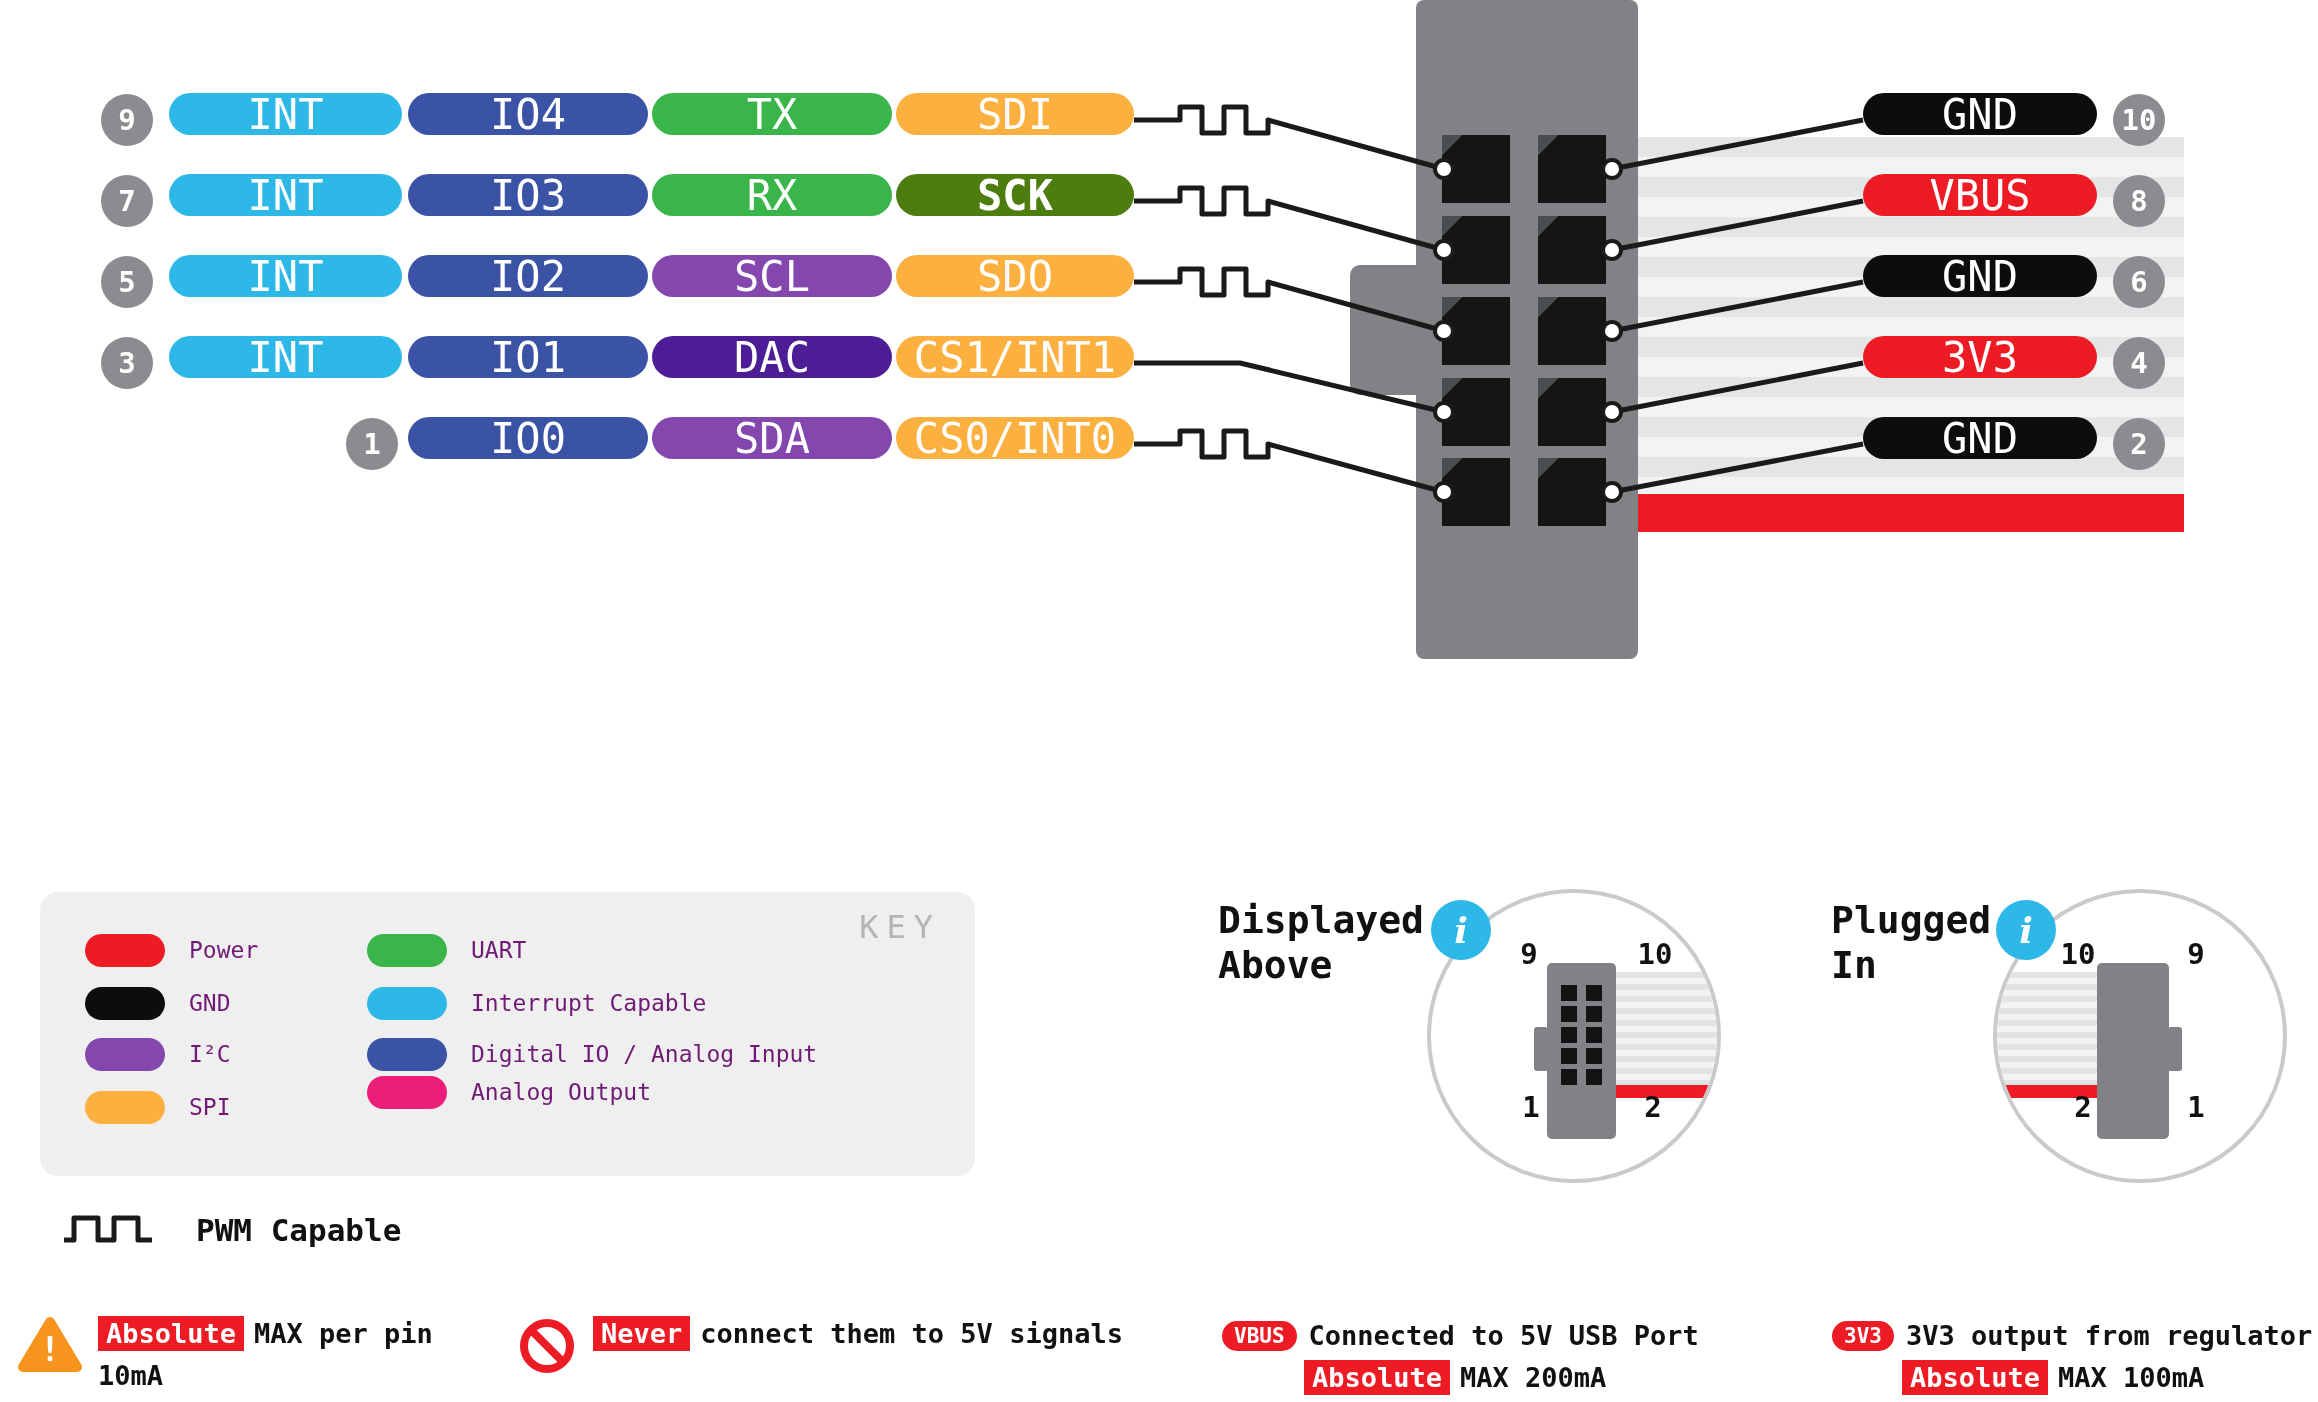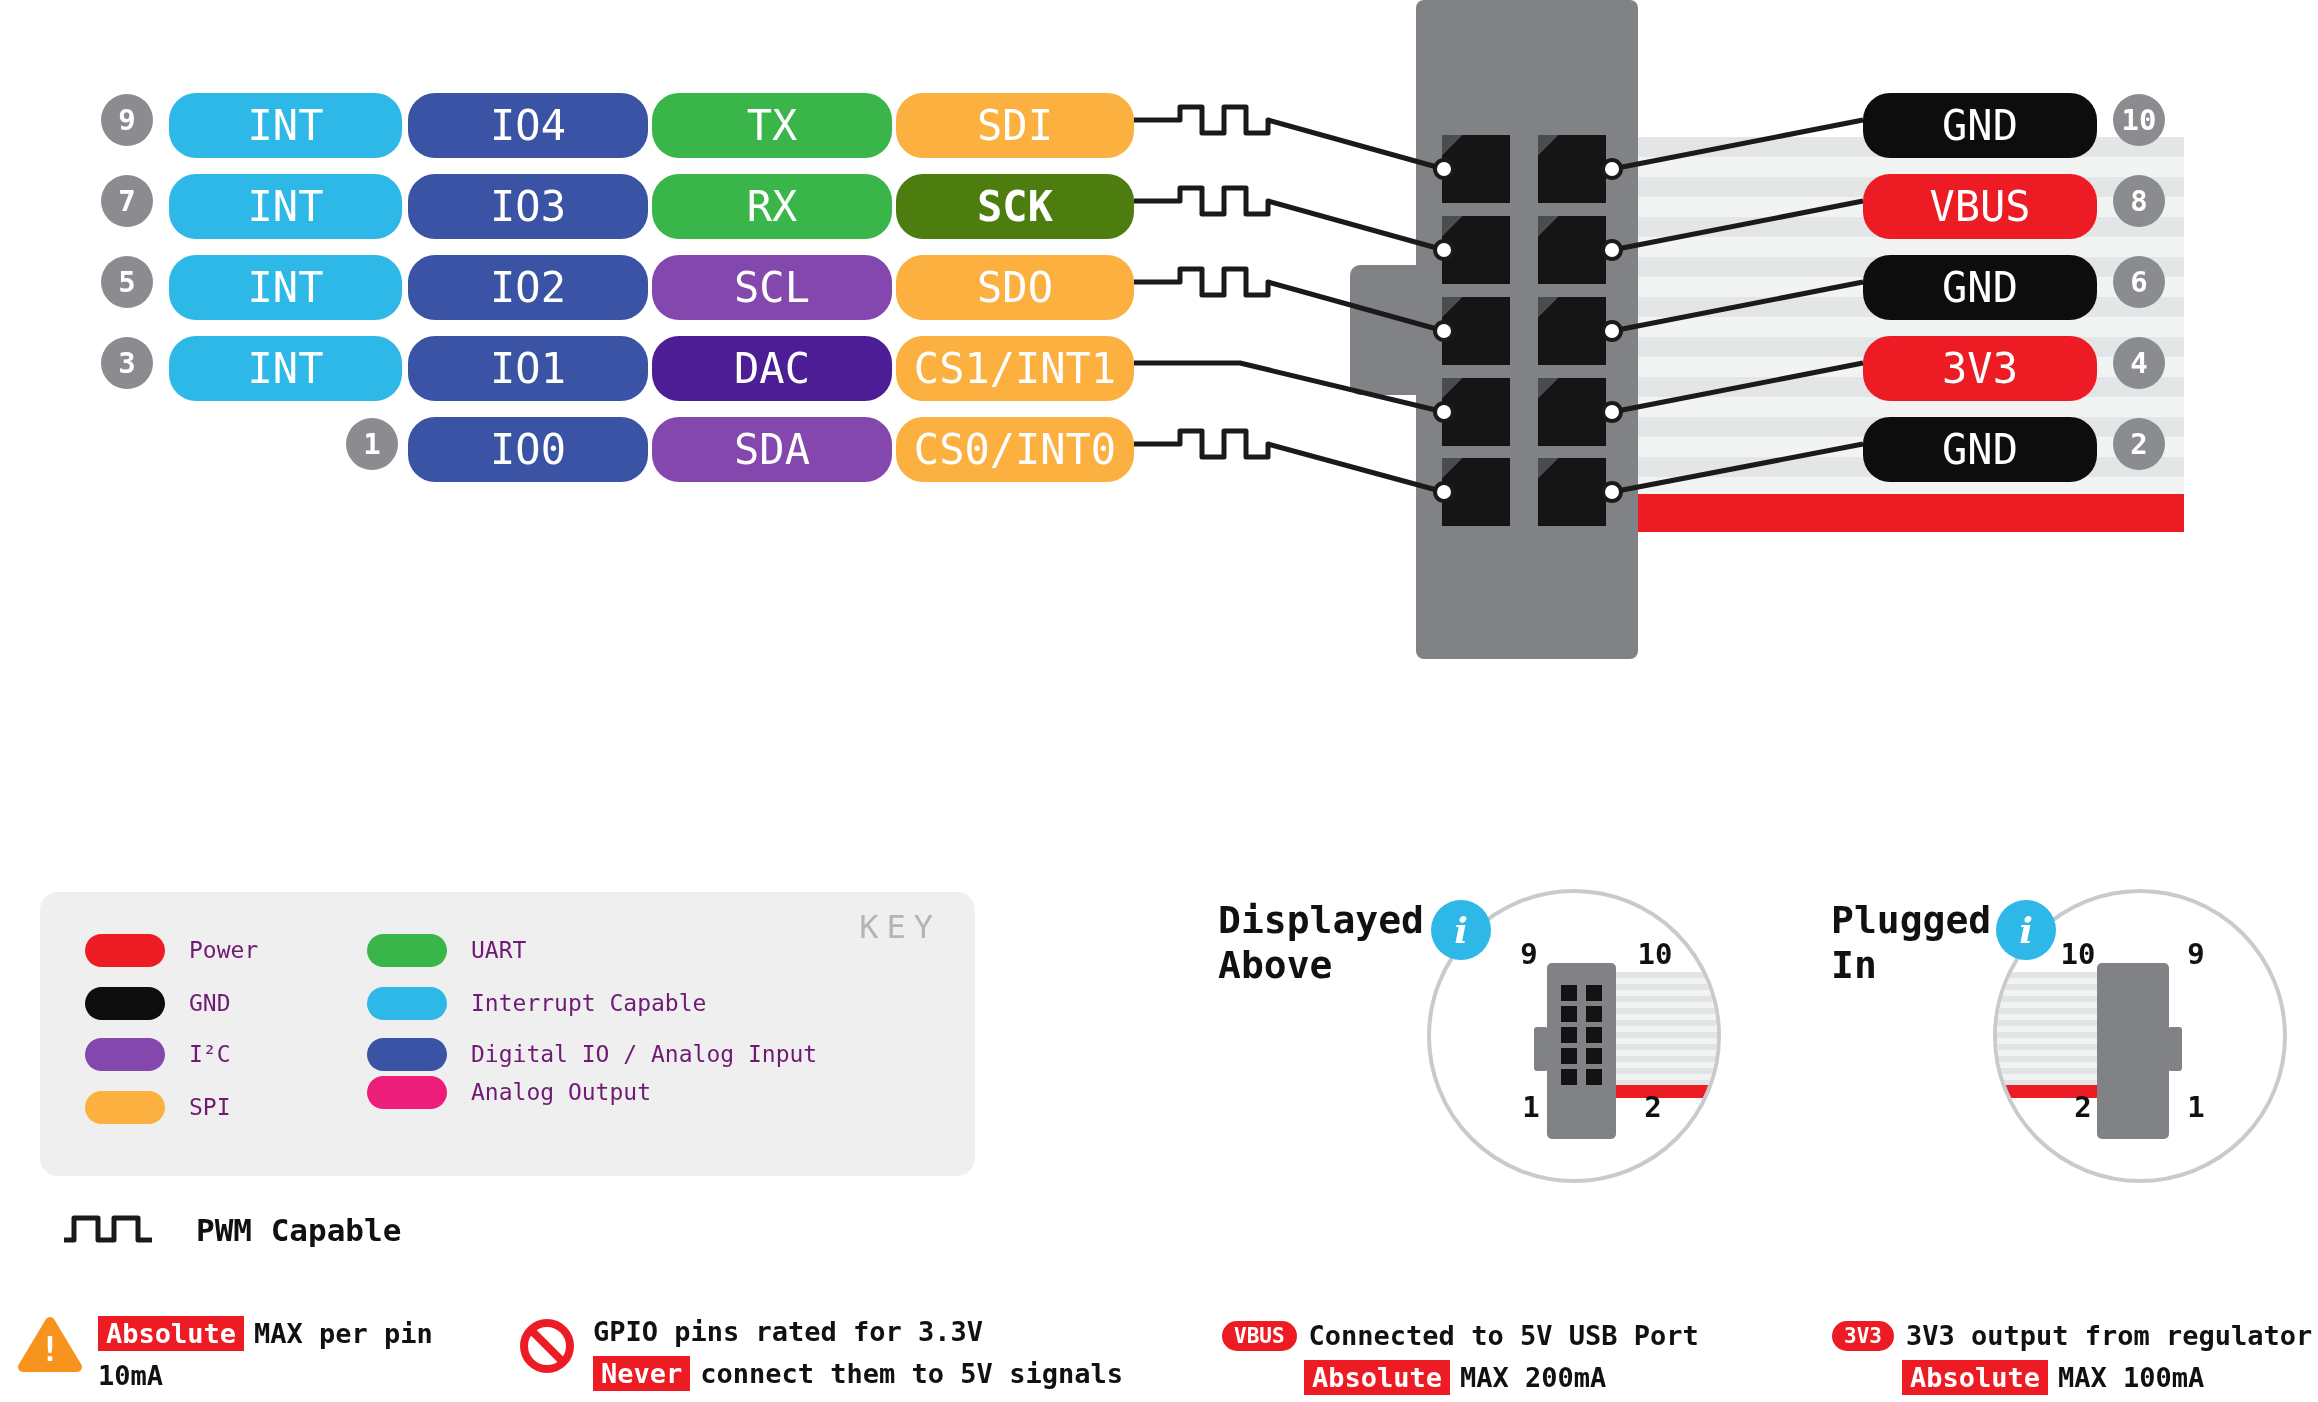--- a/index.html
+++ b/index.html
@@ -1,21 +1,21 @@
 <!DOCTYPE html>
 <html><head>
 <meta charset="utf-8">
 <style>
   *{box-sizing:border-box;margin:0;padding:0}
   html,body{background:#fff}
   body{font-family:"DejaVu Sans Mono","Liberation Mono",monospace;color:#111}
   #stage{position:relative;width:2318px;height:1402px;background:#fff;overflow:hidden}
 
   
-  .pill{position:absolute;height:65px;border-radius:27px;color:#fff;display:flex;align-items:center;justify-content:center;font-size:42px}
+  .pill{position:absolute;height:42px;border-radius:27px;color:#fff;display:flex;align-items:center;justify-content:center;font-size:42px}
   .r1{top:93px}.r2{top:174px}.r3{top:255px}.r4{top:336px}.r5{top:417px}
   .c1{left:169px;width:233px}.c2{left:408px;width:240px}.c3{left:652px;width:240px}.c4{left:896px;width:238px}.cR{left:1863px;width:234px}
   .pnum{position:absolute;width:52px;height:52px;border-radius:50%;background:#8a8c8f;color:#fff;display:flex;align-items:center;justify-content:center;font-size:29px;font-weight:700}
   .connector{position:absolute;left:1416px;top:0;width:222px;height:659px;background:#808285;border-radius:8px}
   .notch{position:absolute;left:1350px;top:265px;width:70px;height:130px;background:#808285;border-radius:10px 0 0 10px}
   .cpin{position:absolute;width:68px;height:68px;background:linear-gradient(135deg,#4a4d50 0 15%,#151515 15%)}
   .ribbon{position:absolute;left:1638px;top:137px;width:546px;height:395px;background:repeating-linear-gradient(180deg,#e4e5e6 0 20px,#f2f3f3 20px 40px)}
   .ribbon-red{position:absolute;left:0;bottom:0;width:100%;height:38px;background:#ed1c24}
   .wires{position:absolute;left:0;top:0;pointer-events:none}
 
@@ -241,21 +241,20 @@
       <div class="wline">10mA</div>
     </div>
   </div>
 
   <div class="warn" style="left:517px;top:1316px">
     <svg width="60" height="60" viewBox="0 0 60 60">
       <circle cx="30" cy="30" r="23" fill="none" stroke="#ed1c24" stroke-width="8"></circle>
       <line x1="14" y1="14" x2="46" y2="46" stroke="#ed1c24" stroke-width="8"></line>
     </svg>
     <div class="wtext">
-      <div class="wline">GPIO pins rated for 3.3V</div>
       <div class="wline"><span class="badge">Never</span><span>connect them to 5V signals</span></div>
     </div>
   </div>
 
   <div class="warn" style="left:1222px;top:1320px">
     <div class="wtext">
       <div class="wline"><span class="wpill">VBUS</span><span>Connected to 5V USB Port</span></div>
       <div class="wline" style="margin-left:82px"><span class="badge">Absolute</span><span>MAX 200mA</span></div>
     </div>
   </div>

